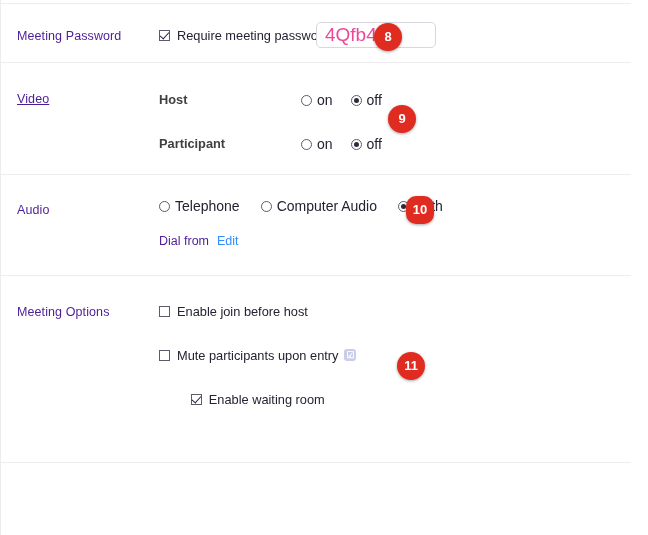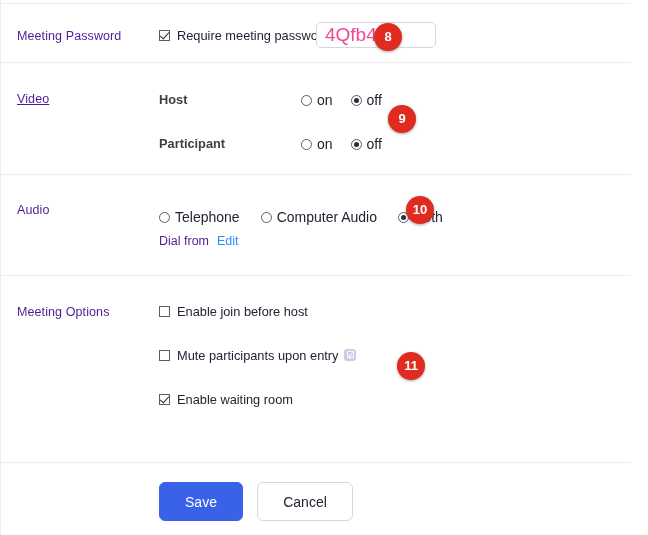--- a/index.html
+++ b/index.html
@@ -235,21 +235,21 @@
     font-family: "Liberation Sans", sans-serif;
     font-size: 13px;
     font-weight: bold;
     line-height: 28px;
     text-align: center;
     box-shadow: 0 1px 3px rgba(0,0,0,.35);
     z-index: 20;
   }
   .badge.b8  { left: 373px; top: 23px; }
   .badge.b9  { left: 387px; top: 105px; }
-  .badge.b10 { left: 405px; top: 196px; }
+  .badge.b10 { left: 405px; top: 196px; border-radius: 10px; }
   .badge.b11 { left: 396px; top: 352px; }
 </style>
 </head>
 <body>
 
 <div class="page">
 
   <div class="divider top"></div>
   <div class="divider d1"></div>
   <div class="divider d2"></div>
@@ -293,21 +293,21 @@
       <label class="radio-item">
         <span class="rad sel"></span>
         <span class="rad-label">off</span>
       </label>
     </div>
   </div>
 
   <div class="section" style="top:174px;height:101px;">
     <div class="sec-label" style="top:29px;">Audio</div>
 
-    <div class="radio-group" style="position:absolute;left:158px;top:35px;">
+    <div class="radio-group" style="position:absolute;left:158px;top:24px;">
       <label class="radio-item" style="margin-right:21px;">
         <span class="rad"></span>
         <span class="rad-label">Telephone</span>
       </label>
       <label class="radio-item" style="margin-right:21px;">
         <span class="rad"></span>
         <span class="rad-label">Computer Audio</span>
       </label>
       <label class="radio-item">
         <span class="rad sel"></span>
@@ -329,31 +329,27 @@
         <span class="cbox"></span>
         <span class="cb-label">Enable join before host</span>
       </label>
 
       <label class="cb-row" style="margin-bottom:29px;">
         <span class="cbox"></span>
         <span class="cb-label">Mute participants upon entry</span>
         <span class="info-chip">☑</span>
       </label>
 
-      <label class="cb-row" style="margin-bottom:29px;">
+      <label class="cb-row" style="margin-bottom:29px;justify-content:center;">
         <span class="cbox checked"></span>
         <span class="cb-label">Enable waiting room</span>
       </label>
 
     </div>
   </div>
 
-  <div class="btn-row">
-    <button class="btn btn-save">Save</button>
-    <button class="btn btn-cancel">Cancel</button>
-  </div>
 
   <div class="badge b8">8</div>
   <div class="badge b9">9</div>
   <div class="badge b10">10</div>
   <div class="badge b11">11</div>
 
 </div>
 
 </body></html>

